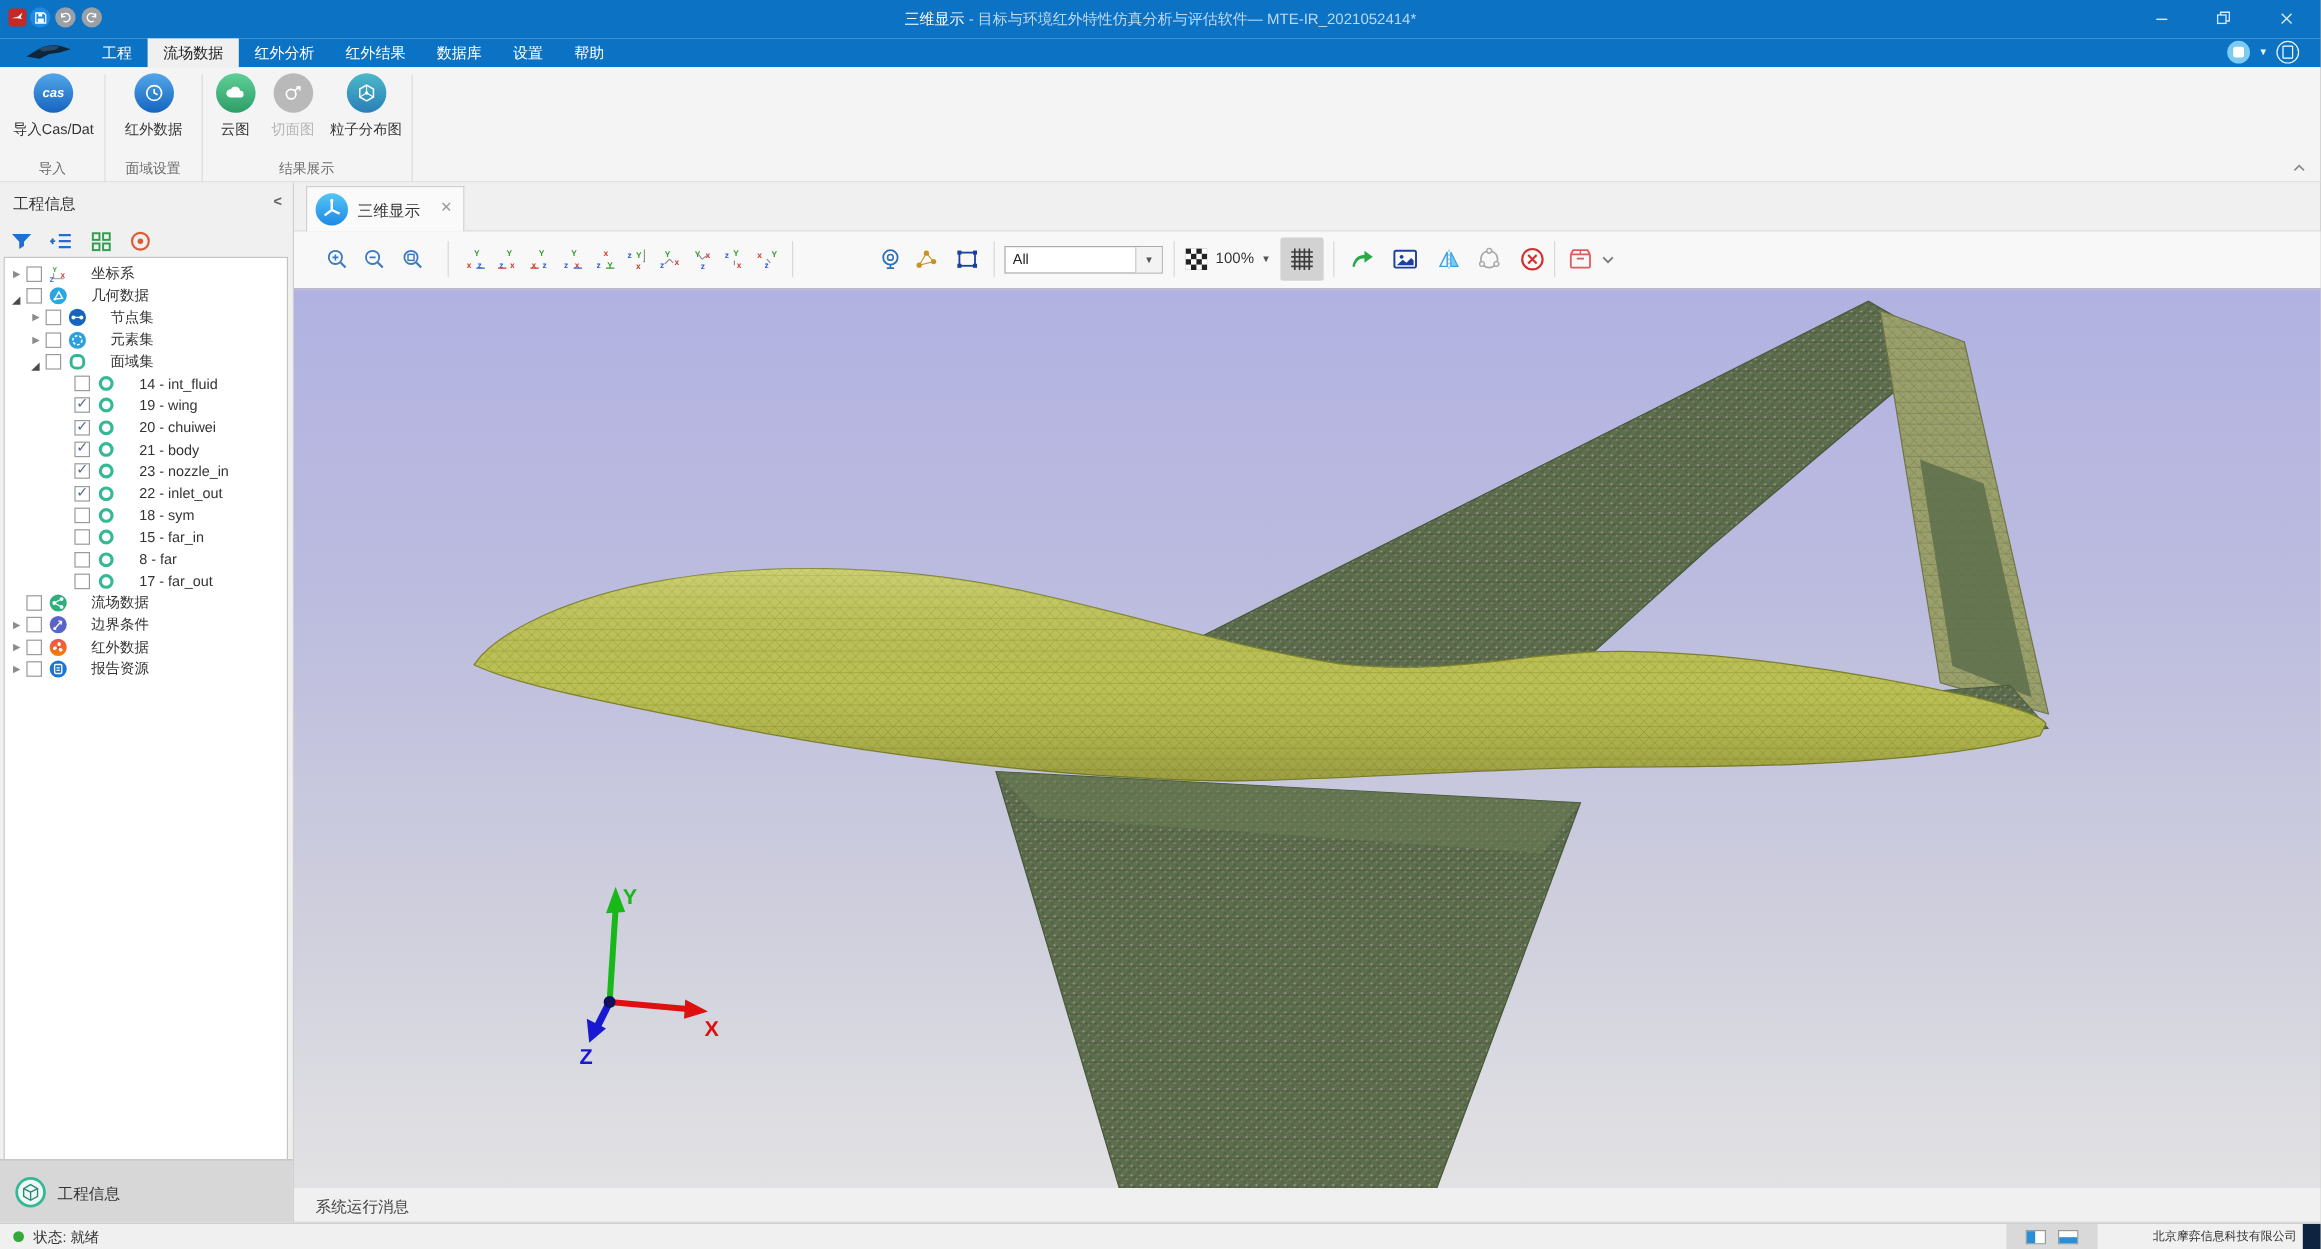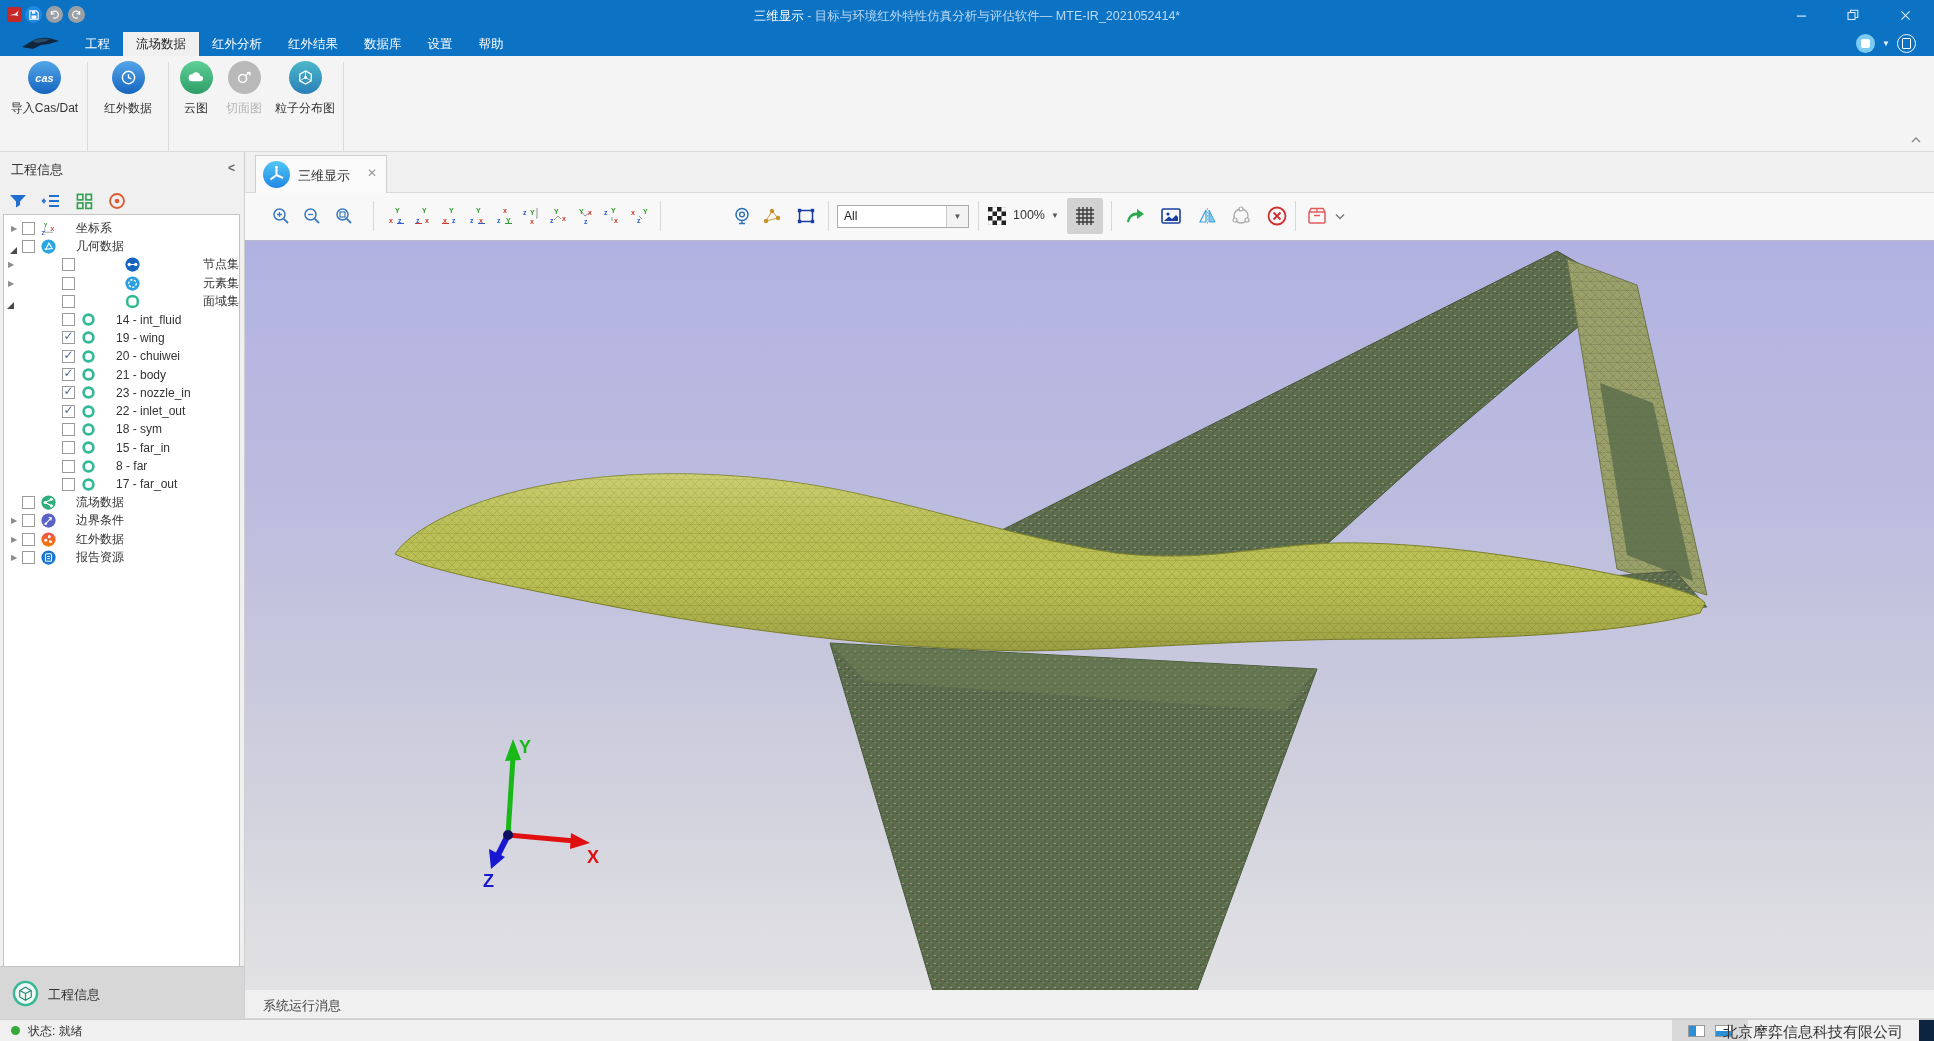--- a/index.html
+++ b/index.html
@@ -51,21 +51,21 @@
 
   
   .panel{position:absolute;left:0;top:152px;width:245px;height:867px;background:#f0f0f0;border-right:1px solid #cfcfcf;box-sizing:border-box;}
   .phead{position:absolute;left:0;top:0;width:100%;height:36px;}
   .phead .pt{position:absolute;left:11px;top:9px;font-size:13px;color:#333;}
   .pcollapse{position:absolute;right:9px;top:9px;color:#666;font-size:12px;font-weight:bold;}
   .ptools{position:absolute;left:0;top:38px;height:24px;display:flex;gap:11px;padding-left:7px;}
   .ptool{width:22px;height:22px;display:flex;align-items:center;justify-content:center;}
   .tree{position:absolute;left:3px;top:62px;width:237px;height:753px;background:#fff;border:1px solid #c4c4c4;box-sizing:border-box;overflow:hidden;padding-top:4px;}
   .trow{display:flex;align-items:center;height:18.3px;white-space:nowrap;}
-  .trow.l0{padding-left:4px;} .trow.l1{padding-left:1px;justify-content:space-between;} .trow.l2{padding-left:44px;}
+  .trow.l0{padding-left:4px;} .trow.l1{padding-left:20px;} .trow.l2{padding-left:44px;}
   .exp{width:12px;font-size:8px;color:#8c8c8c;text-align:center;flex:0 0 12px;}
   .exp.open{position:relative;}
   .exp.open::before{content:"";position:absolute;left:2px;top:1px;border-bottom:7px solid #4a4a4a;border-left:7px solid transparent;}
   .exp.closed::before{content:"▶";}
   .exp.none::before{content:"";}
   .cb{width:13px;height:13px;border:1px solid #9a9a9a;background:#fff;margin-left:2px;flex:0 0 13px;position:relative;box-sizing:border-box;}
   .cb.on::after{content:"✓";position:absolute;left:0.5px;top:-3px;font-size:12px;color:#4f6b8f;}
   .ticon{width:15px;height:15px;margin-left:6px;flex:0 0 15px;}
   .tlabel{margin-left:20px;font-size:12px;color:#333;}
   .ptab{position:absolute;left:0;top:814px;width:244px;height:53px;background:#d7d7d7;border-top:1px solid #c4c4c4;box-sizing:border-box;}
@@ -100,21 +100,21 @@
   .msgbar span{position:absolute;left:18px;top:7px;font-size:13px;color:#444;}
 
   
   .statusbar{position:absolute;left:0;top:1019px;width:1934px;height:22px;background:#f0f0f0;border-top:1px solid #cfcfcf;box-sizing:border-box;}
   .stdot{position:absolute;left:11px;top:6px;width:9px;height:9px;border-radius:50%;background:#35a83c;}
   .sttext{position:absolute;left:28px;top:3px;font-size:12px;color:#333;}
   .stico{position:absolute;right:186px;top:0;width:76px;height:21px;background:#d9d9d9;display:flex;align-items:center;justify-content:center;gap:10px;}
   .layic{width:17px;height:12px;background:#fff;border:1px solid #9a9a9a;box-sizing:border-box;position:relative;}
   .layic.v::after{content:"";position:absolute;left:0;top:0;width:7px;height:10px;background:#2a8fd6;}
   .layic.h::after{content:"";position:absolute;left:0;bottom:0;width:15px;height:5px;background:#2a8fd6;}
-  .company{position:absolute;right:31px;top:3px;font-size:15px;color:#333;margin-left:28px;}
+  .company{position:absolute;right:20px;top:3px;font-size:10px;color:#333;margin-left:28px;}
   .darkcorner{position:absolute;right:0;top:0;width:15px;height:22px;background:#0d2440;}
   svg{display:block;}
 </style>
 </head>
 <body>
 
 <div id="app">
 
   <div class="titlebar">
     <div class="appicon">
@@ -227,20 +227,25 @@
       <div class="ric teal">
         <svg width="19" height="19" viewBox="0 0 20 20">
             <path d="M10 3 L16 6.5 V13.5 L10 17 L4 13.5 V6.5 Z" fill="none" stroke="#fff" stroke-width="1.3"></path>
             <circle cx="10" cy="10" r="1.5" fill="#fff"></circle>
             <path d="M10 10 L10 3 M10 10 L16 13.5 M10 10 L4 13.5" stroke="#fff" stroke-width="0.9"></path>
           </svg>
       </div>
       <div class="rlb">粒子分布图</div>
     </div>
     <div class="rsep" style="left:343px;"></div>
+    <div class="rgroups">
+      <div class="rg" style="left:0;width:87px;">导入</div>
+      <div class="rg" style="left:87px;width:81px;">面域设置</div>
+      <div class="rg" style="left:168px;width:175px;">结果展示</div>
+    </div>
     <svg class="ribcollapse" width="12" height="8" viewBox="0 0 12 8">
         <path d="M2 6 L6 2 L10 6" fill="none" stroke="#8a8a8a" stroke-width="1.4"></path>
       </svg>
   </div>
 
   <svg width="0" height="0" style="position:absolute">
     <defs>
       <linearGradient id="gradIR" x1="0" y1="0" x2="0" y2="1">
           <stop offset="0" stop-color="#ef5350"></stop>
           <stop offset="1" stop-color="#f57c00"></stop>

